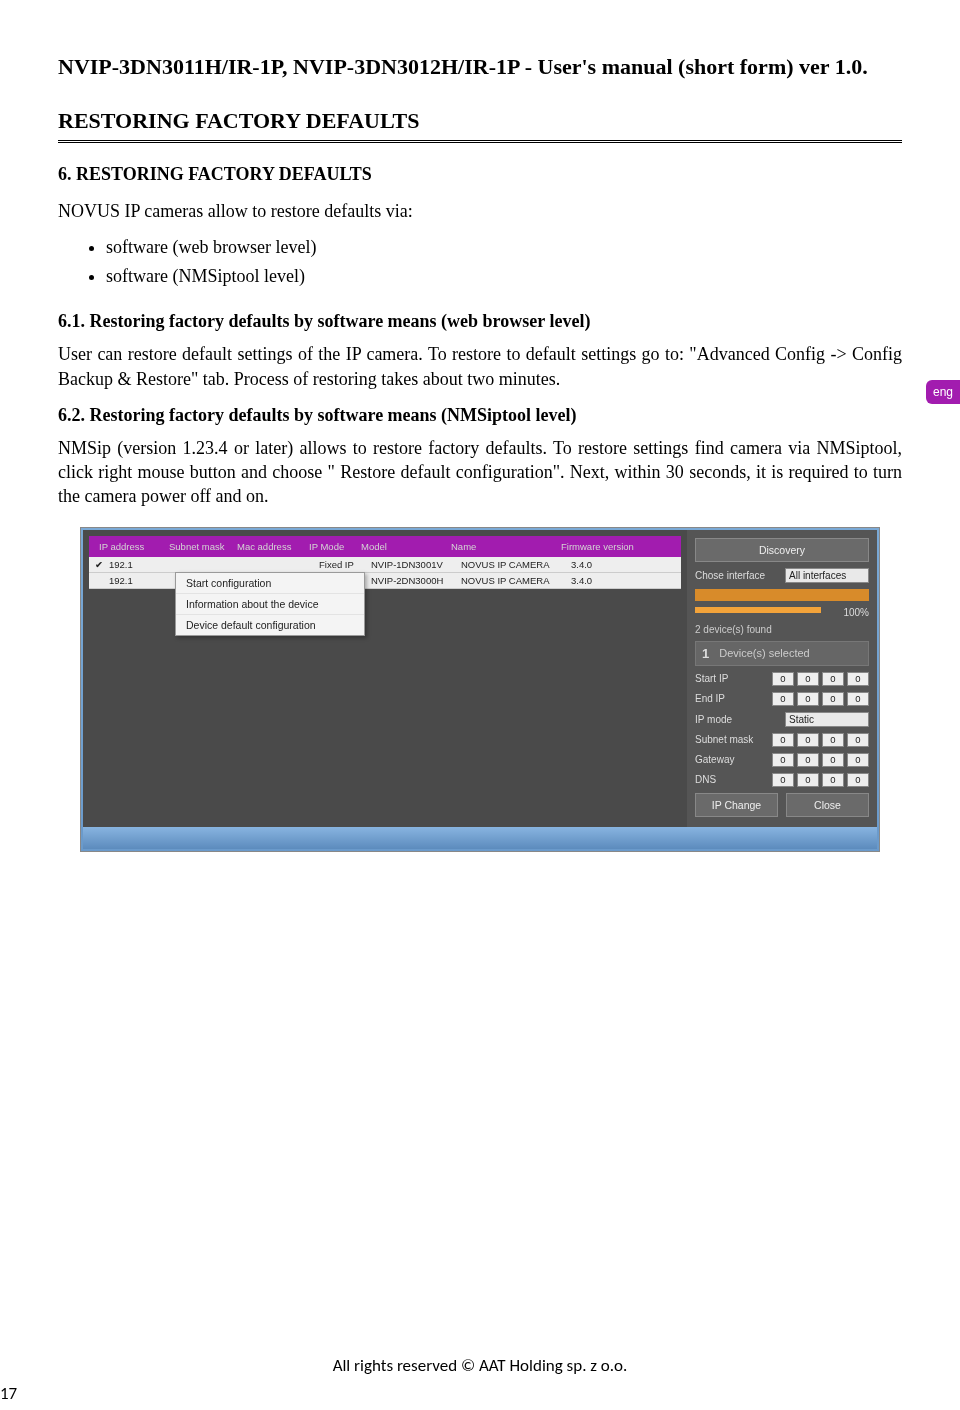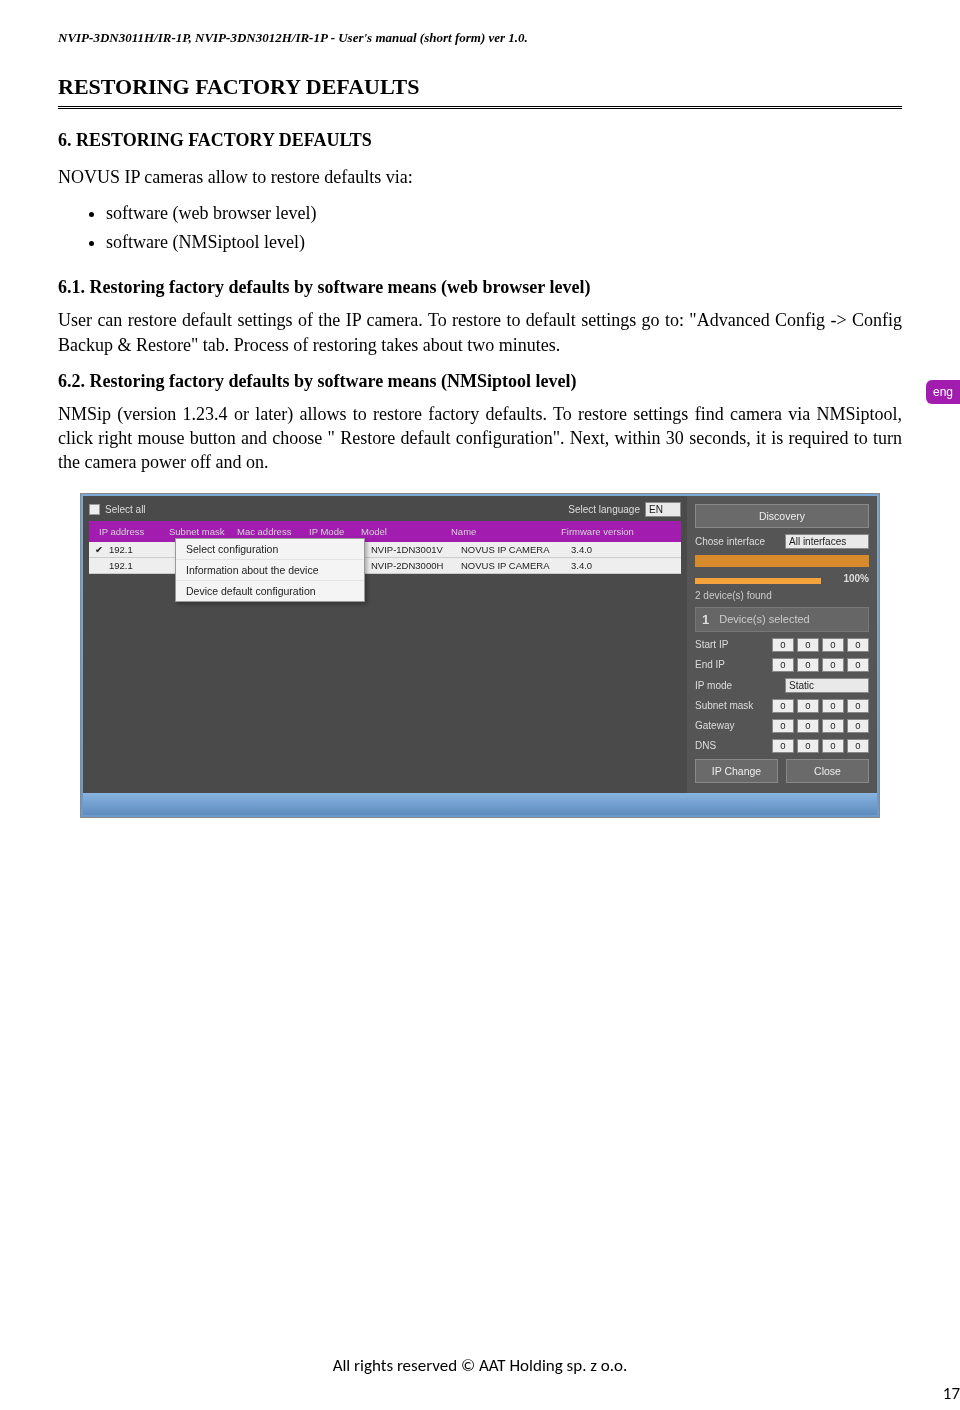--- a/index.html
+++ b/index.html
@@ -7,24 +7,24 @@
     width: 960px;
     height: 1410px;
     background: #fff;
     font-family: "Times New Roman", Times, serif;
     color: #000;
     position: relative;
     padding: 30px 58px 0 58px;
   }
   .header-line {
     font-weight: bold;
-    font-style: italic;
-    font-size: 13px;
+    font-size: 22px;
     text-align: left;
     margin-bottom: 28px;
+    margin-top: 24px;
   }
   .page-title {
     font-weight: bold;
     font-size: 22px;
     margin-bottom: 6px;
   }
   .double-rule {
     border: none;
     border-top: 3px double #000;
     height: 4px;
@@ -118,38 +118,37 @@
   .rp-select{background:#e9e9e9;color:#222;border:1px solid #888;font-size:10px;padding:1px 3px;min-width:84px;}
   .rp-orange{background:#d88b2a;height:12px;width:100%;}
   .rp-btn{background:#6a6a6a;border:1px solid #888;color:#eee;text-align:center;padding:5px 0;font-size:10.5px;}
   .rp-ipboxes{display:flex;gap:3px;}
   .rp-ipboxes .ipb{width:22px;height:14px;background:#eee;color:#222;border:1px solid #888;text-align:center;font-size:9.5px;line-height:12px;}
   .rp-devsel{background:#666;border:1px solid #777;color:#ccc;padding:4px 6px;font-size:11px;display:flex;align-items:center;gap:10px;}
   .rp-devsel .big{font-size:13px;font-weight:bold;color:#ddd;}
   .rp-bottom{display:flex;gap:8px;margin-top:auto;}
   .rp-bottom .rp-btn{flex:1;}
   .pbar{height:6px;background:#f3a33a;width:100%;}
-  .progress-row{display:flex;align-items:flex-end;gap:22px;font-weight:bold;}
+  .progress-row{display:flex;align-items:flex-start;gap:22px;}
   .found{font-size:10px;color:#ccc;}
   .bottom-strip{height:22px;background:linear-gradient(#88b4e0,#5c8bbd);}
   
   .footer {
     position:absolute;
     bottom:34px; left:0; width:100%;
     text-align:center;
     font-family: Calibri, Arial, sans-serif;
     font-size:17px;
   }
   .pagenum{
     position:absolute;
     bottom:6px; left:0; width:100%;
-    text-align:right;
+    text-align:left;
     font-family: Calibri, Arial, sans-serif;
     font-size:17px;
-    padding-left:12px;
   }
 </style>
 </head>
 <body>
 
 <div class="header-line">NVIP-3DN3011H/IR-1P, NVIP-3DN3012H/IR-1P - User's manual (short form) ver 1.0.</div>
 <div class="page-title">RESTORING FACTORY DEFAULTS</div>
 <hr class="double-rule">
 
 <div class="eng-tag">eng</div>
@@ -163,30 +162,20 @@
 
 <div class="sub-heading">6.1. Restoring factory defaults by software means (web browser level)</div>
 <div class="para">User can restore default settings of the IP camera. To restore to default settings go to: "Advanced Config -&gt; Config Backup &amp; Restore" tab. Process of restoring takes about two minutes.</div>
 
 <div class="sub-heading">6.2. Restoring factory defaults by software means (NMSiptool level)</div>
 <div class="para">NMSip (version 1.23.4 or later) allows to restore factory defaults. To restore settings find camera via NMSiptool, click right mouse button and choose " Restore default configuration". Next, within 30 seconds, it is required to turn the camera power off and on.</div>
 
 <div class="app-shot">
   <div class="app-body">
     <div class="left-pane">
-      <div class="toolbar-row" style="justify-content:space-between;">
-        <div style="display:flex;align-items:center;gap:5px;">
-          <span class="chk"></span>
-          <span>Select all</span>
-        </div>
-        <div style="display:flex;align-items:center;gap:5px;">
-          <span>Select language</span>
-          <span class="rp-select" style="min-width:36px;">EN</span>
-        </div>
-      </div>
       <div class="cols">
         <div class="col c-ip">IP address</div>
         <div class="col c-sn">Subnet mask</div>
         <div class="col c-mac">Mac address</div>
         <div class="col c-mode">IP Mode</div>
         <div class="col c-model">Model</div>
         <div class="col c-name">Name</div>
         <div class="col c-fw">Firmware version</div>
       </div>
 
@@ -205,21 +194,21 @@
         <span class="cell c-ip">192.1</span>
         <span class="cell c-sn"></span>
         <span class="cell c-mac"></span>
         <span class="cell c-mode">Fixed IP</span>
         <span class="cell c-model">NVIP-2DN3000H</span>
         <span class="cell c-name">NOVUS IP CAMERA</span>
         <span class="cell c-fw">3.4.0</span>
       </div>
 
       <div class="ctx-menu">
-        <div class="ctx-item">Select configuration</div>
+        <div class="ctx-item">Start configuration</div>
         <div class="ctx-item">Information about the device</div>
         <div class="ctx-item">Device default configuration</div>
       </div>
     </div>
 
     <div class="right-pane">
       <div class="rp-btn">Discovery</div>
       <div class="rp-row">
         <span class="rp-label">Chose interface</span>
         <span class="rp-select">All interfaces</span>

